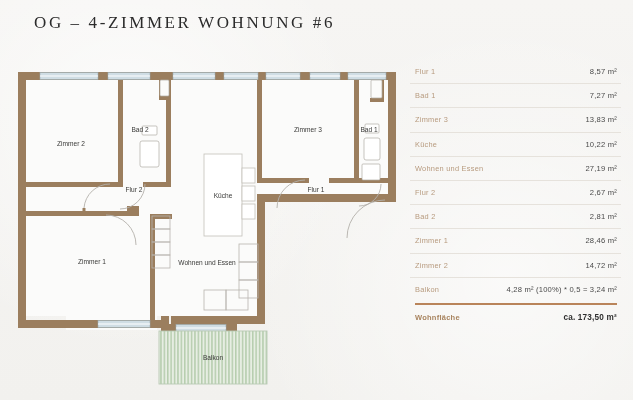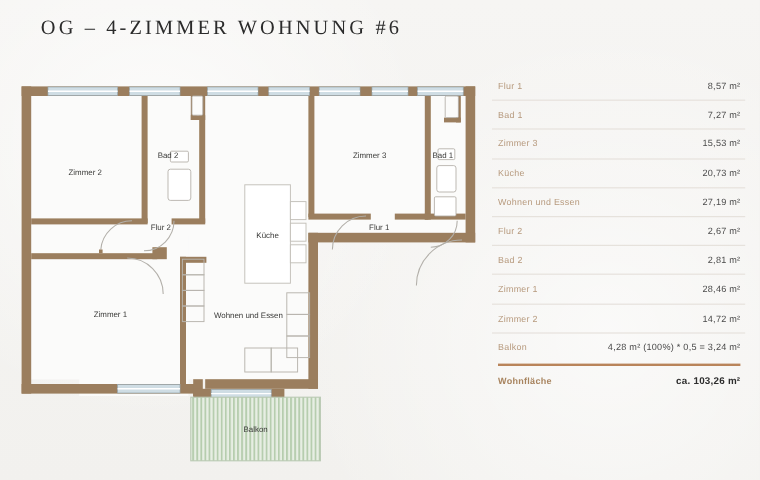--- a/index.html
+++ b/index.html
@@ -277,25 +277,25 @@
   <div class="row">
     <span class="lbl">Flur 1</span>
     <span class="val">8,57 m²</span>
   </div>
   <div class="row">
     <span class="lbl">Bad 1</span>
     <span class="val">7,27 m²</span>
   </div>
   <div class="row">
     <span class="lbl">Zimmer 3</span>
-    <span class="val">15,53 m²</span>
+    <span class="val">13,83 m²</span>
   </div>
   <div class="row">
     <span class="lbl">Küche</span>
-    <span class="val">20,73 m²</span>
+    <span class="val">10,22 m²</span>
   </div>
   <div class="row">
     <span class="lbl">Wohnen und Essen</span>
     <span class="val">27,19 m²</span>
   </div>
   <div class="row">
     <span class="lbl">Flur 2</span>
     <span class="val">2,67 m²</span>
   </div>
   <div class="row">
@@ -310,15 +310,15 @@
     <span class="lbl">Zimmer 2</span>
     <span class="val">14,72 m²</span>
   </div>
   <div class="row" style="border-bottom:none;">
     <span class="lbl">Balkon</span>
     <span class="val">4,28 m² (100%) * 0,5   = 3,24 m²</span>
   </div>
   <div class="rule"></div>
   <div class="row total" style="border-top:none;justify-content:space-between;">
     <span class="lbl">Wohnfläche</span>
-    <span class="val">ca. 103,26 m²</span>
+    <span class="val">ca. 173,50 m²</span>
   </div>
 </div>
 
 </body></html>

